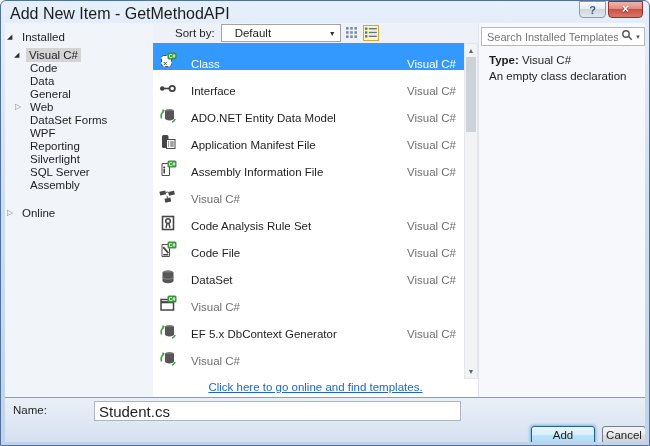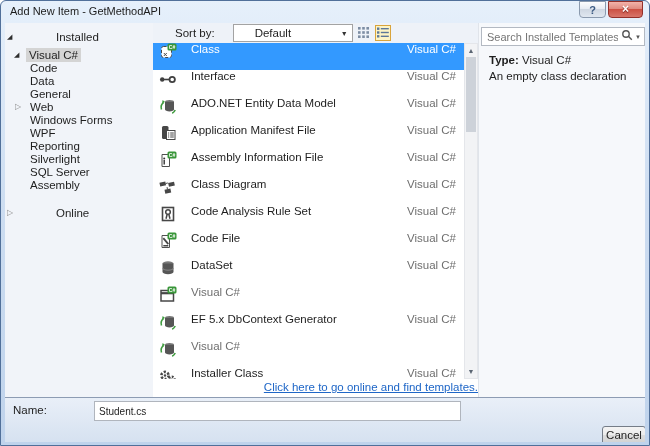--- a/index.html
+++ b/index.html
@@ -7,97 +7,97 @@
 
   .window{
     position:relative; width:650px; height:446px;
     border:1px solid #51709a; border-radius:6px 6px 0 0;
     background:linear-gradient(180deg,#e6f0fb,#cdddf1 45%,#bfd3ec);
     overflow:hidden; font-size:11.5px; color:#1e1e1e;
   }
 
   
   .titlebar{ position:absolute; top:0; left:0; right:0; height:22px; }
-  .title-text{ position:absolute; left:9px; top:4px; font-size:11px; color:#1c1c1c; }
+  .title-text{ position:absolute; left:9px; top:4px; font-size:16px; color:#1c1c1c; }
   .caption-buttons{ position:absolute; top:0; right:6px; display:flex; gap:2px; }
   .cap-btn{ border-top:none; border-radius:0 0 4px 4px; text-align:center; cursor:default; }
   .btn-help{
     width:27px; height:17px; border:1px solid #8b9aae;
     background:linear-gradient(#fdfdfd,#e7ecf3 45%,#cfd7e2 50%,#e0e7f0);
     color:#3b5a82; font-weight:bold; font-size:11px; line-height:16px;
   }
   .btn-close{
     width:35px; height:17px; border:1px solid #93302a;
     background:linear-gradient(#f2b3aa,#e08b80 45%,#cc5144 50%,#d8756a);
     color:#fff; font-weight:bold; font-size:12px; line-height:15px; text-shadow:0 1px 1px #7a241e;
   }
 
   
   .client{ position:absolute; left:4px; right:4px; top:22px; bottom:3px; background:#eef2f8; overflow:hidden; }
 
   
   .sidebar{ position:absolute; left:0; top:0; width:148px; height:374px; background:#f1f4f9; padding-top:6px; overflow:hidden; }
   .tree-item{ height:13px; display:flex; align-items:center; white-space:nowrap; cursor:default; }
-  .tree-item.section{ height:15px; margin-bottom:4px;gap:34px; }
+  .tree-item.section{ height:15px; margin-bottom:4px; }
   .tree-item.gap{ margin-top:14px; }
   .tree-item.lv0{ padding-left:2px; }
   .tree-item.lv1{ padding-left:9px; }
   .tree-item.lv2{ padding-left:10px; }
   .expander{ width:12px; flex:none; font-size:7px; color:#2e2e2e; text-align:left; }
   .expander.collapsed{ color:#8f8f8f; font-size:8px; }
   .tree-label{ padding:1px 3px; }
   .tree-label.selected{ background:#d4d4d4; }
 
   
   .center-header{ position:absolute; left:148px; top:0; width:325px; height:20px; display:flex; align-items:center; }
   .sortby-label{ margin-left:22px; }
   .sort-dropdown{
-    margin-left:18px; width:120px; height:18px; background:#fff; border:1px solid #a3a3a3;
-    display:flex; align-items:center; padding-left:21px; position:relative; cursor:default;
+    margin-left:6px; width:120px; height:18px; background:#fff; border:1px solid #a3a3a3;
+    display:flex; align-items:center; padding-left:13px; position:relative; cursor:default;
   }
   .sort-dropdown .chev{ position:absolute; right:4px; top:5px; font-size:7px; color:#333; }
   .view-btn{ width:16px; height:16px; margin-left:3px; display:flex; align-items:center; justify-content:center; border:1px solid transparent; }
   .view-btn.selected{ background:#fdf4c4; border-color:#d9a43b; }
 
   
   .list{ position:absolute; left:148px; top:20px; width:311px; height:336px; background:#fff; overflow:hidden; }
-  .row{ height:27px; display:flex; align-items:flex-start; padding:0 8px 0 6px; cursor:default; }
+  .row{ height:27px; display:flex; align-items:flex-end; padding:0 8px 0 6px; cursor:default; }
   .row .ic{ width:18px; height:18px; flex:none; margin-right:14px; }
   .row .ic svg{ display:block; }
   .row .nm{ flex:1; white-space:nowrap; overflow:hidden; }
   .row .lang{ color:#6f6f6f; }
   .row.selected{ background:#3399ff; color:#fff; }
   .row.selected .lang{ color:#fff; }
 
   
   .scrollbar{ position:absolute; left:459px; top:20px; width:14px; height:336px; background:#f2f3f5; border:1px solid #e4e6ea; }
   .sb-btn{ position:absolute; left:0; width:100%; height:13px; text-align:center; font-size:7px; color:#5b6673; line-height:13px; }
   .sb-up{ top:0; } .sb-down{ bottom:0; }
   .sb-thumb{ position:absolute; top:13px; left:1px; right:1px; height:75px; background:#cdd2d9; }
 
   
-  .link-strip{ position:absolute; left:148px; top:356px; width:325px; height:18px; background:#fff; text-align:right; padding-top:2px; }
+  .link-strip{ position:absolute; left:148px; top:356px; width:325px; height:18px; background:#fff; text-align:center; padding-top:2px; }
   .link{ color:#1e66c7; text-decoration:underline; cursor:pointer; }
 
   
   .details{ position:absolute; left:473px; top:0; width:169px; height:374px; background:#f6f8fb; border-left:1px solid #e0e4ea; }
   .search-box{ position:absolute; left:2px; top:4px; width:164px; height:19px; background:#fff; border:1px solid #b3b9c2; display:flex; align-items:center; }
   .search-input{ flex:1; min-width:0; border:none; outline:none; background:transparent; font-family:inherit; font-size:11px; color:#505050; padding-left:5px; }
   .search-btn{ width:26px; flex:none; display:flex; align-items:center; justify-content:center; gap:1px; cursor:default; }
   .search-btn .chev{ font-size:6px; color:#555; }
   .type-line{ position:absolute; left:10px; top:31px; }
   .type-label{ font-weight:bold; }
   .desc{ position:absolute; left:10px; top:47px; }
 
   
   .bottom{ position:absolute; left:0; right:0; top:374px; height:47px; border-top:1px solid #8d9cb3;
            background:linear-gradient(#e9eff8,#d5e1f0); }
   .name-label{ position:absolute; left:8px; top:6px; }
   .name-input{ position:absolute; left:89px; top:3px; width:367px; height:20px; border:1px solid #b0b5bd;
-               font-family:inherit; font-size:10px; color:#1e1e1e; padding:0 4px; }
+               font-family:inherit; font-size:15px; color:#1e1e1e; padding:0 4px; }
   .btn{ position:absolute; top:28px; height:19px; border-radius:3px; text-align:center; line-height:17px; font-size:11.5px; cursor:default; }
   .btn-add{ left:526px; width:64px; border:1px solid #2b5f8b;
             background:linear-gradient(#eaf6fd,#d7effc 45%,#bce4fb 50%,#a9d9f5);
             box-shadow:0 0 3px 1px #6cb6e8; }
   .btn-cancel{ left:597px; width:44px; border:1px solid #757d88;
             background:linear-gradient(#f4f4f4,#ececec 45%,#dcdcdc 50%,#d1d1d1); }
 </style>
 </head>
 <body>
 
@@ -137,21 +137,21 @@
         <div class="tree-item lv2">
           <span class="expander"></span>
           <span class="tree-label">General</span>
         </div>
         <div class="tree-item lv2">
           <span class="expander collapsed">▷</span>
           <span class="tree-label">Web</span>
         </div>
         <div class="tree-item lv2">
           <span class="expander"></span>
-          <span class="tree-label">Windows Forms</span>
+          <span class="tree-label">DataSet Forms</span>
         </div>
         <div class="tree-item lv2">
           <span class="expander"></span>
           <span class="tree-label">WPF</span>
         </div>
         <div class="tree-item lv2">
           <span class="expander"></span>
           <span class="tree-label">Reporting</span>
         </div>
         <div class="tree-item lv2">
@@ -276,21 +276,20 @@
           <span class="ic">
             <svg viewBox="0 0 18 18" width="18" height="18">
               <g fill="#474747" transform="rotate(-12 9 9)">
                 <rect x="1.5" y="3" width="6" height="4"></rect>
                 <rect x="10" y="5" width="6" height="4"></rect>
                 <rect x="5" y="11" width="6" height="4"></rect>
                 <path d="M7.5 5h2.5M8 11V9" stroke="#474747" fill="none"></path>
               </g>
             </svg>
           </span>
-          <span class="nm">Class Diagram</span>
           <span class="lang">Visual C#</span>
         </div>
         <div class="row">
           <span class="ic">
             <svg viewBox="0 0 18 18" width="18" height="18">
               <rect x="3.5" y="2.5" width="11" height="13" fill="#fff" stroke="#474747" stroke-width="1.6"></rect>
               <circle cx="9" cy="7" r="2.3" fill="none" stroke="#474747" stroke-width="1.5"></circle>
               <path d="M8.2 9.2L7 13.8M9.8 9.2L11 13.8" stroke="#474747" stroke-width="1.5"></path>
             </svg>
           </span>
@@ -397,17 +396,18 @@
       <div class="type-line">
         <span class="type-label">Type:</span>
         <span>Visual C#</span>
       </div>
       <div class="desc">An empty class declaration</div>
     </div>
 
     <div class="bottom">
       <span class="name-label">Name:</span>
       <input class="name-input" type="text" value="Student.cs" style="">
+      <div class="btn btn-add">Add</div>
       <div class="btn btn-cancel">Cancel</div>
     </div>
 
   </div>
 </div>
 
 </body></html>

